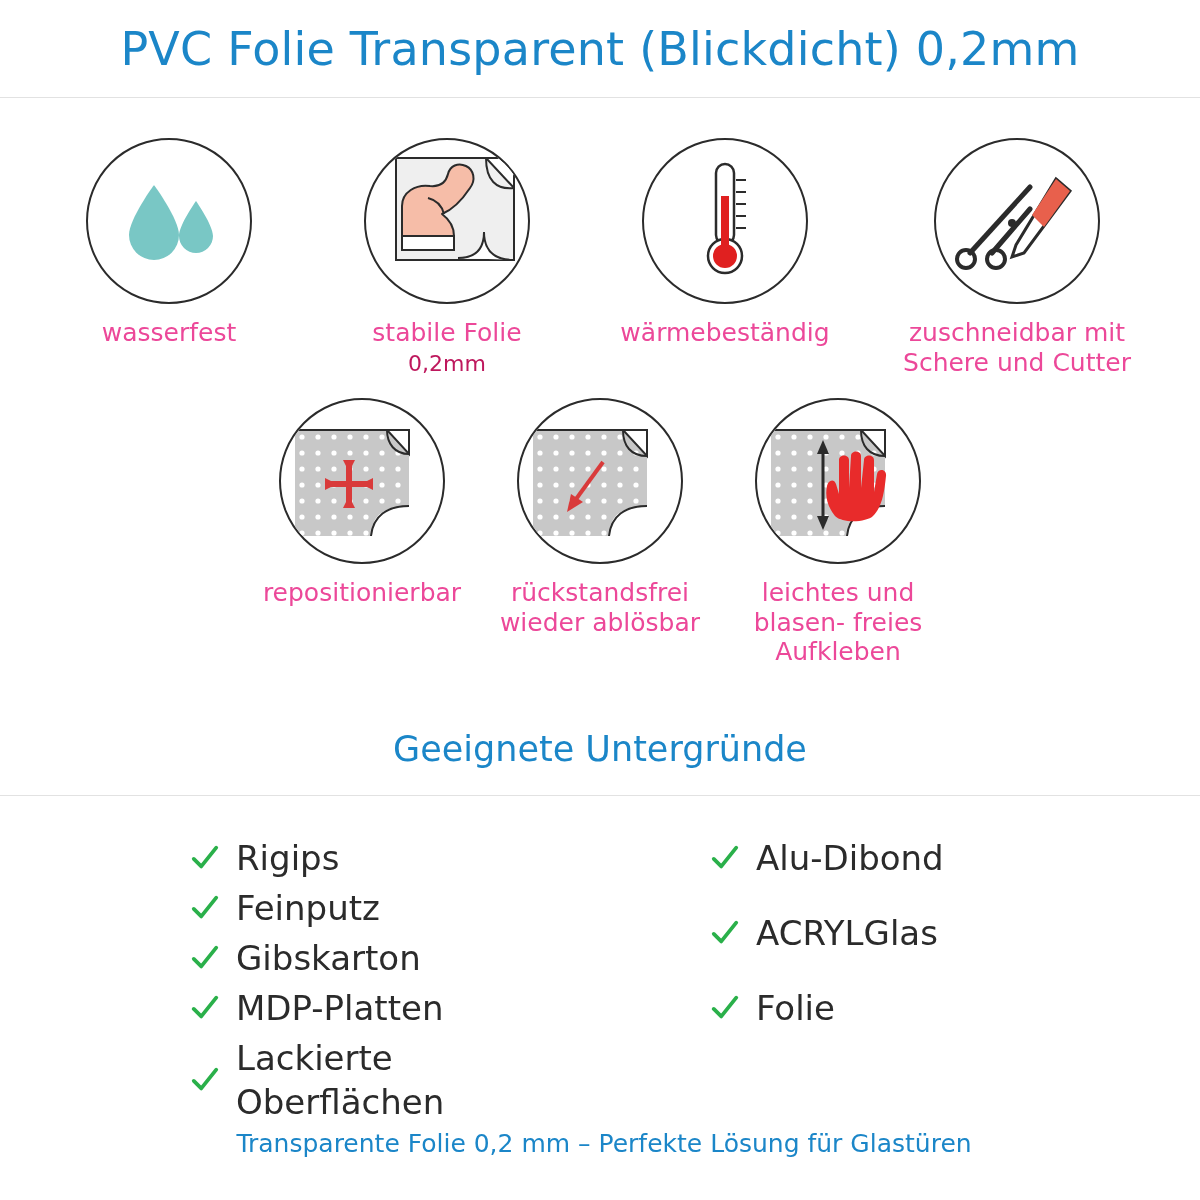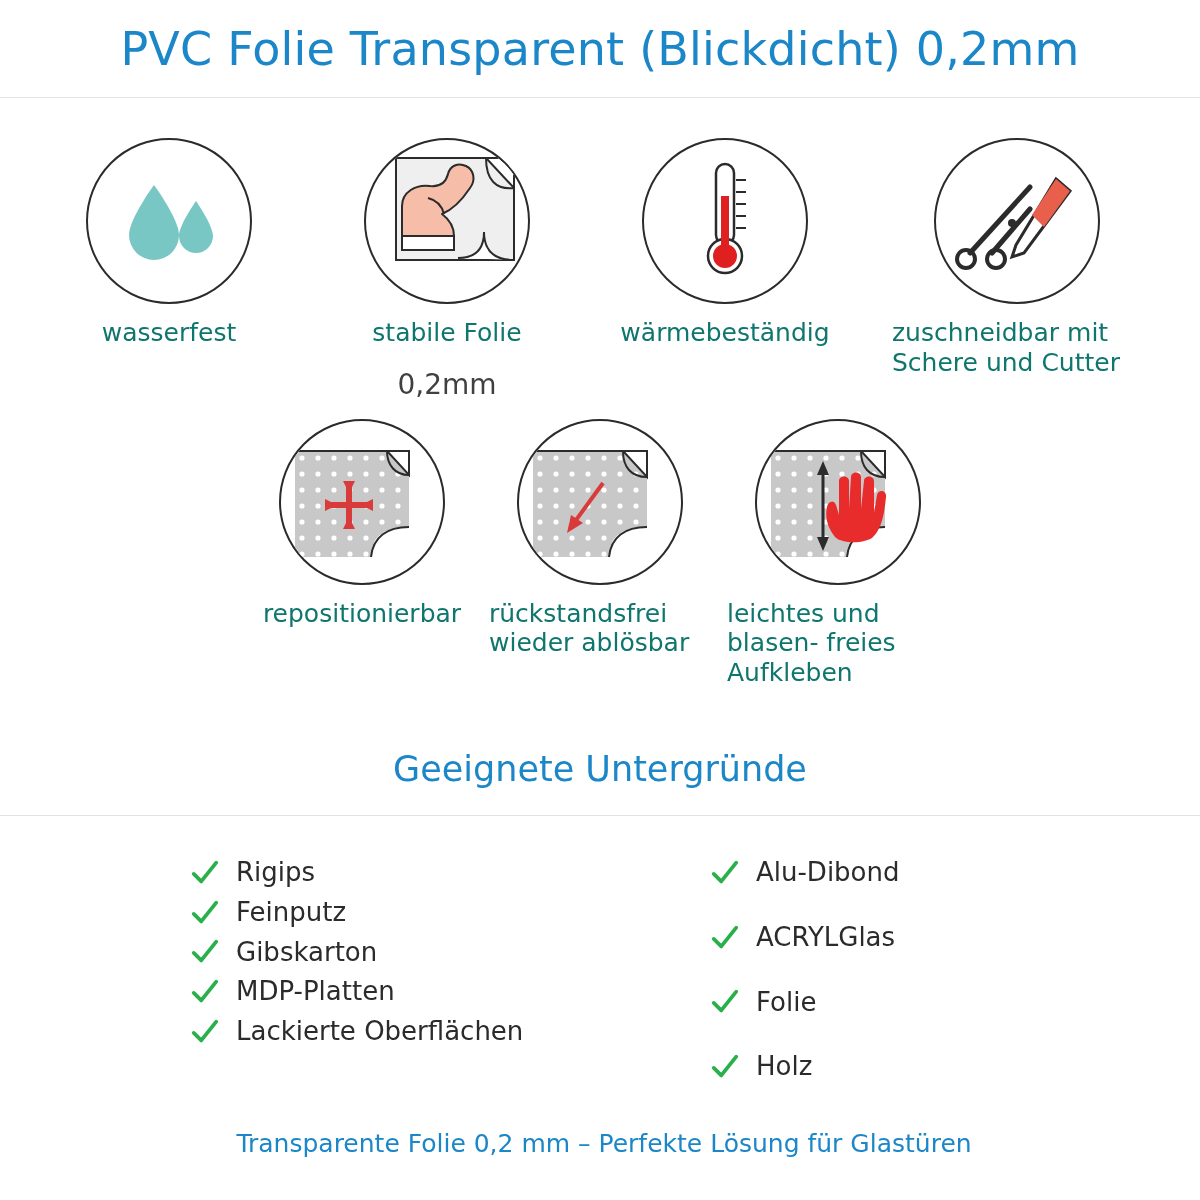--- a/index.html
+++ b/index.html
@@ -64,30 +64,30 @@
     border: 2px solid #2b2b2b;
     position: relative;
     overflow: hidden;
     background: #ffffff;
     display: flex;
     align-items: center;
     justify-content: center;
   }
   .feat-label {
     margin-top: 14px;
-    text-align: left;
+    text-align: center;
     font-size: 25px;
-    color: #0f766e;
+    color: #ec4899;
     line-height: 1.18;
     font-family: "DejaVu Sans", sans-serif;
   }
   .feat-sub {
-    font-size: 28px;
-    color: #404040;
-    margin-top: 20px;
+    font-size: 22px;
+    color: #be185d;
+    margin-top: 3px;
   }
 
   
   .section-title-wrap {
     margin-top: 62px;
     text-align: center;
     padding-bottom: 26px;
     border-bottom: 1px solid #e2e2e2;
   }
   .section-title {
@@ -107,21 +107,21 @@
     display: flex;
     flex-direction: column;
     gap: 6px;
     width: 420px;
   }
   .list-col.right { width: 300px; gap: 31px; }
   .list-item {
     display: flex;
     align-items: center;
     gap: 16px;
-    font-size: 26px;
+    font-size: 34px;
     color: #2b2b2b;
     line-height: 1.3;
   }
   .check {
     flex: 0 0 auto;
     width: 30px;
     height: 30px;
     display: block;
   }
 
@@ -364,24 +364,18 @@
             <path d="M4 17 L12 25 L28 5" fill="none" stroke="#2ab04a" stroke-width="4" stroke-linecap="round" stroke-linejoin="round"></path>
           </svg>
         <span>ACRYLGlas</span>
       </div>
       <div class="list-item">
         <svg class="check" viewBox="0 0 32 32">
             <path d="M4 17 L12 25 L28 5" fill="none" stroke="#2ab04a" stroke-width="4" stroke-linecap="round" stroke-linejoin="round"></path>
           </svg>
         <span>Folie</span>
       </div>
-      <div class="list-item">
-        <svg class="check" viewBox="0 0 32 32">
-            <path d="M4 17 L12 25 L28 5" fill="none" stroke="#2ab04a" stroke-width="4" stroke-linecap="round" stroke-linejoin="round"></path>
-          </svg>
-        <span>Holz</span>
-      </div>
     </div>
   </div>
 
   <div class="footer">Transparente Folie 0,2 mm – Perfekte Lösung für Glastüren</div>
 
 </div>
 
 </body></html>

